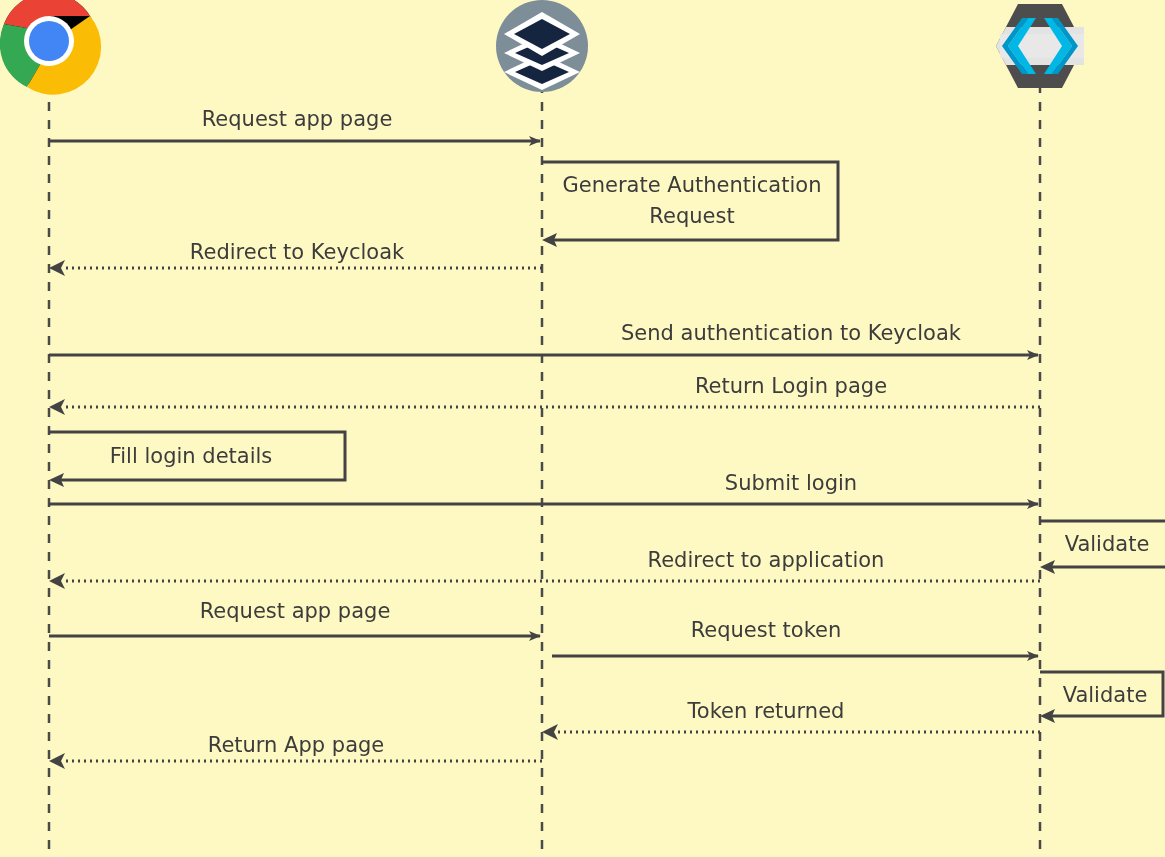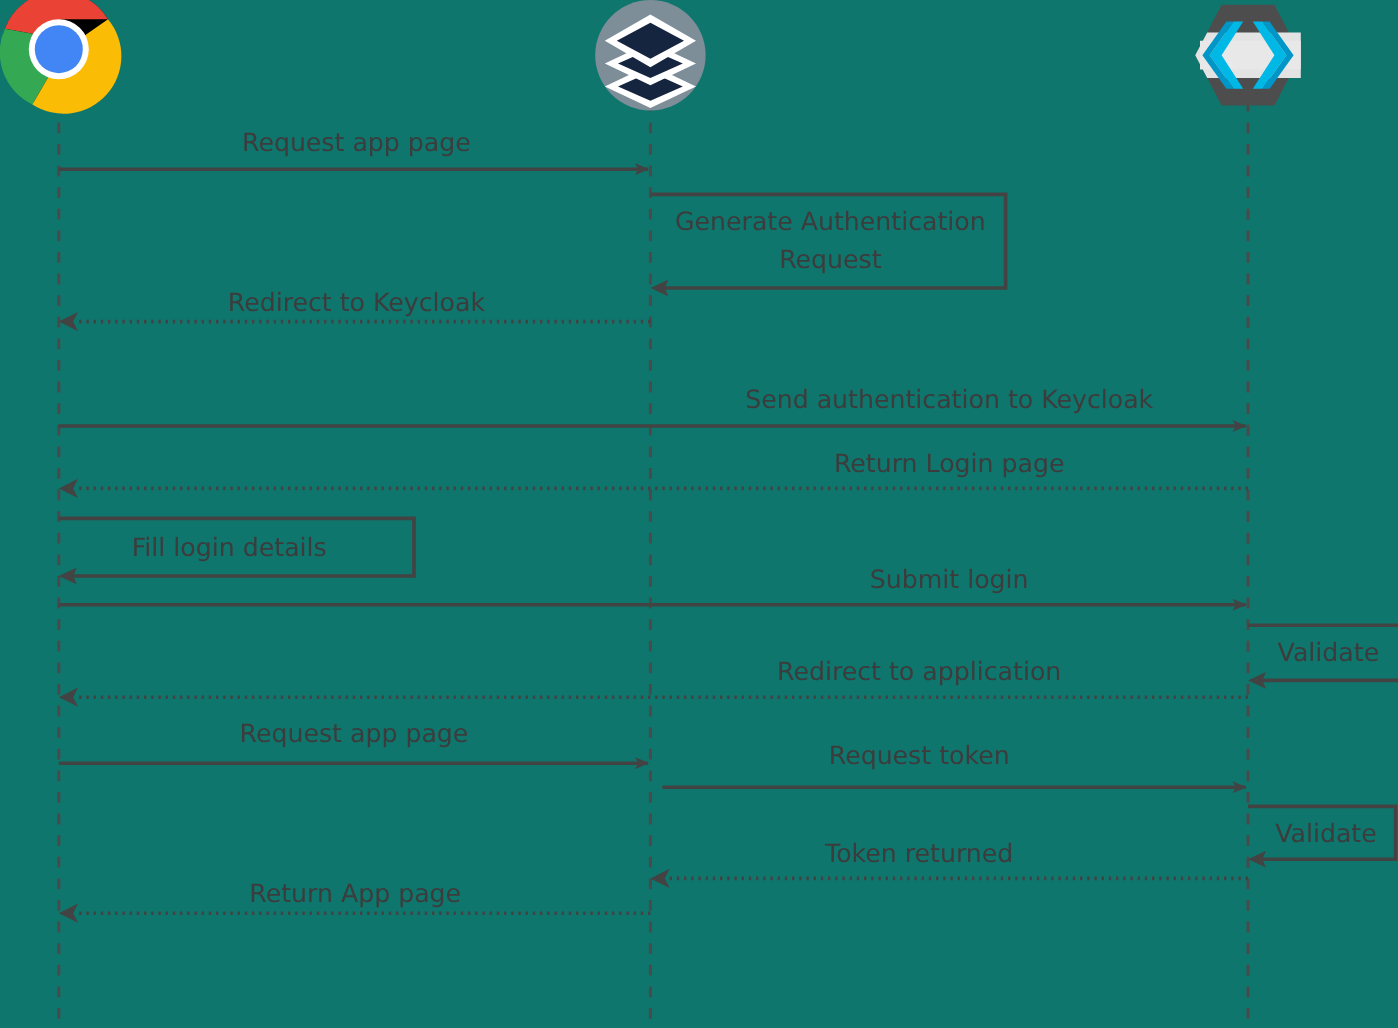--- a/index.html
+++ b/index.html
@@ -7,21 +7,21 @@
     padding: 0;
     background: #000000;
   }
   body {
     font-family: "DejaVu Sans", "Liberation Sans", sans-serif;
   }
   #diagram-root {
     position: relative;
     width: 1165px;
     height: 857px;
-    background: #0f766e;
+    background: #fef9c3;
     overflow: hidden;
   }
   #seq-svg {
     position: absolute;
     top: 0;
     left: 0;
     display: block;
   }
   .msg-label {
     font-family: "DejaVu Sans", "Liberation Sans", sans-serif;

